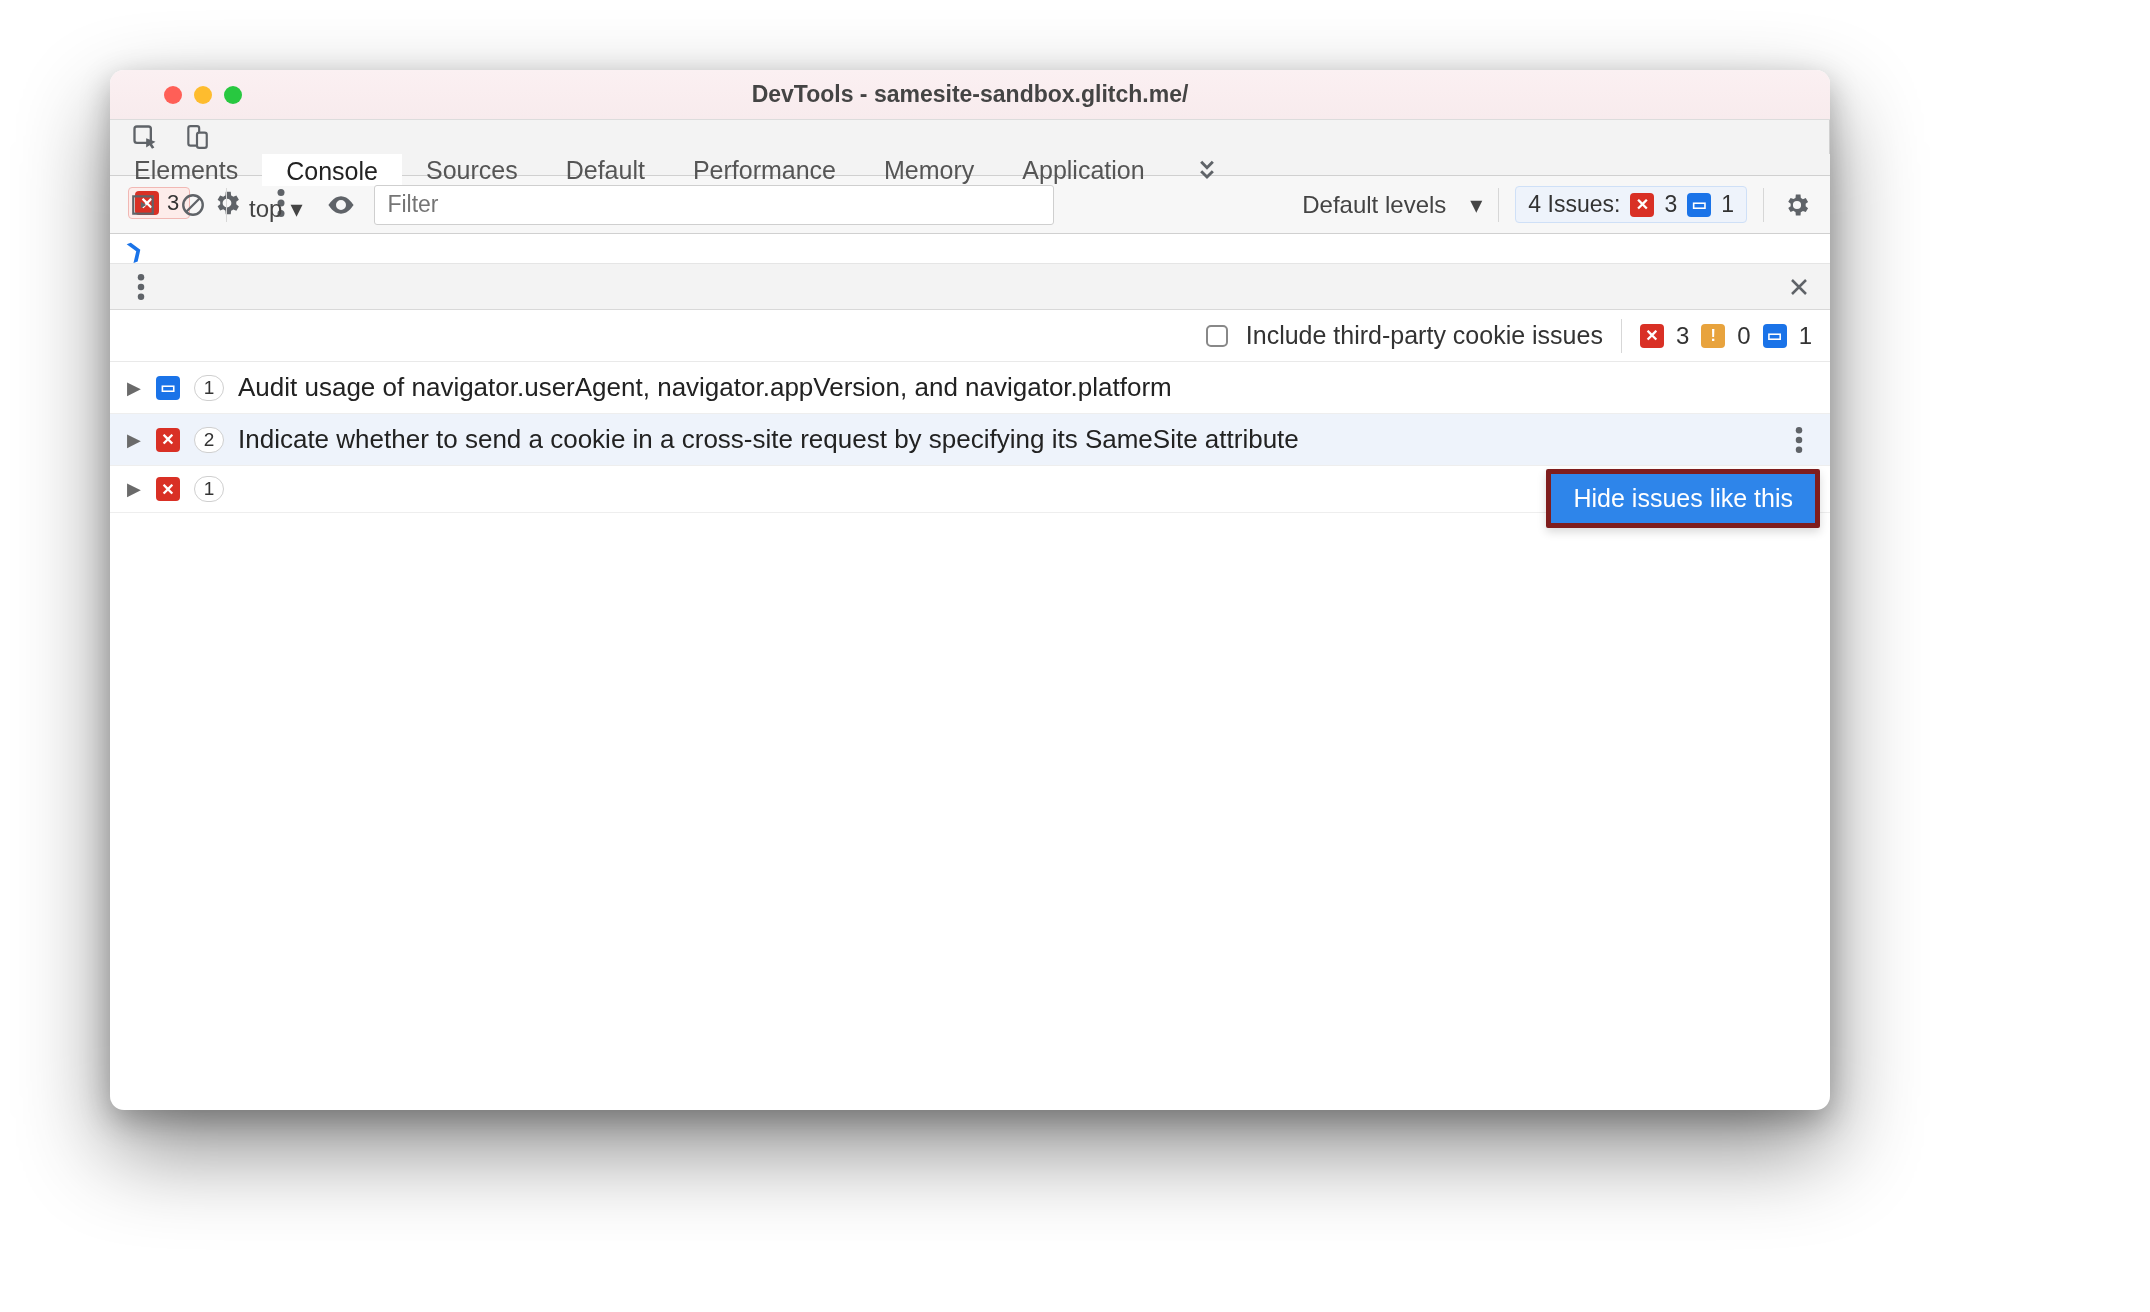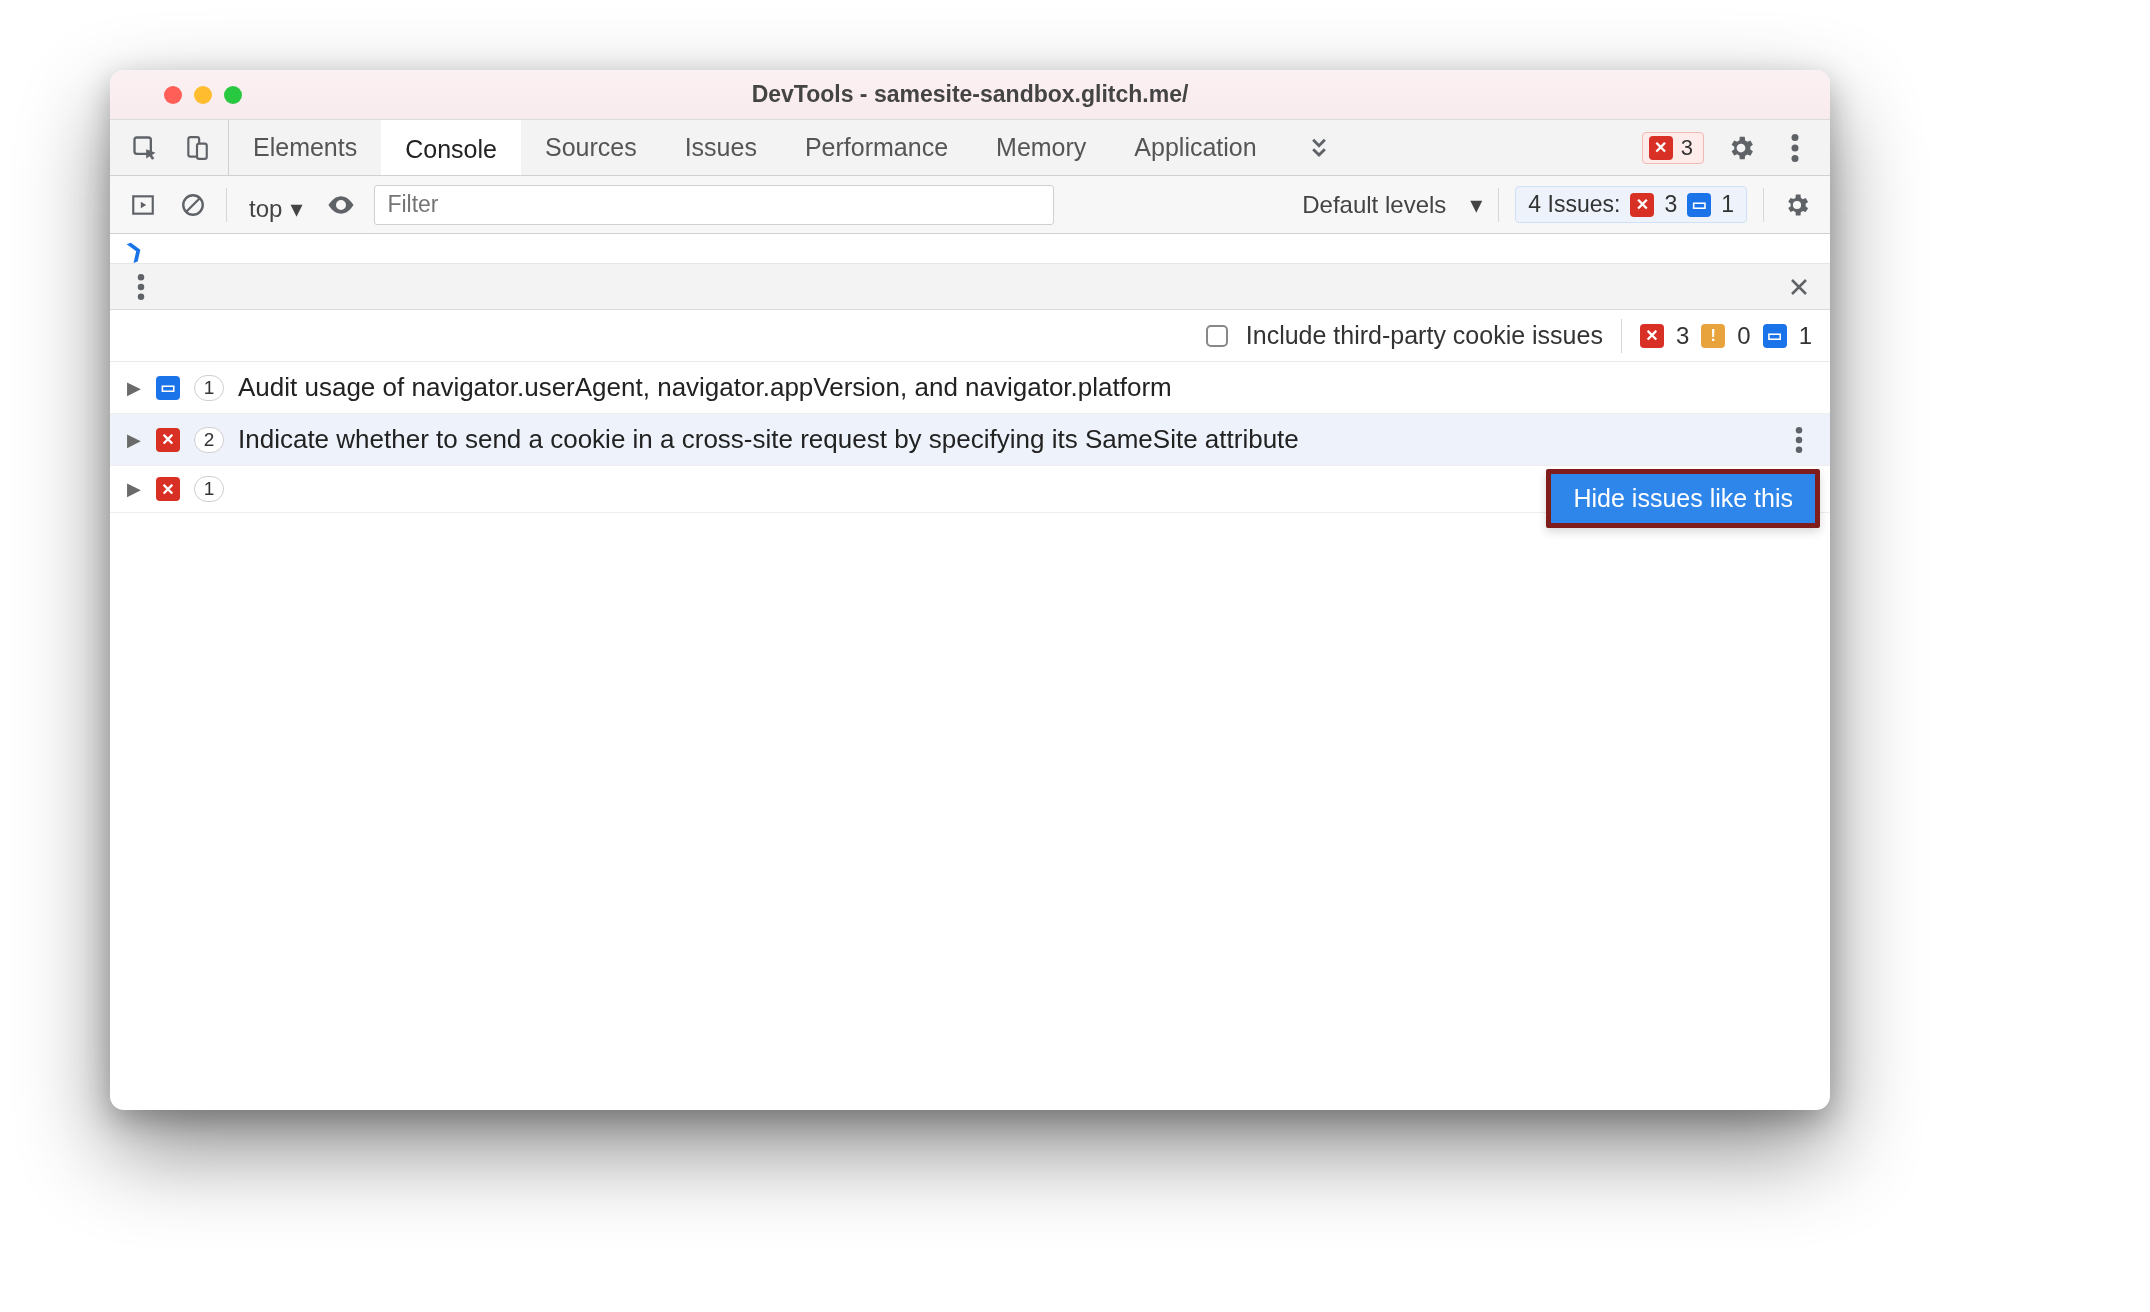--- a/index.html
+++ b/index.html
@@ -15,21 +15,21 @@
     background: linear-gradient(#fbf0f2,#f8ebed);
     border-bottom: 1px solid #dcdcdc;
     display:flex; align-items:center; position:relative;padding-left:36px;
   }
   .traffic { display:flex; gap:12px; padding-left:18px; }
   .dot { width:18px; height:18px; border-radius:50%; }
   .dot.red{background:#ff5f57;} .dot.yellow{background:#febc2e;} .dot.green{background:#28c840;}
   .title { position:absolute; left:0; right:0; text-align:center; font-size:23px; font-weight:600; color:#444; pointer-events:none;}
   .tabbar {
     height:56px; border-bottom:1px solid #d0d0d0; background:#f3f3f3;
-    display:flex; align-items:stretch;
+    display:flex; align-items:stretch;flex-direction:column;
   }
   .tabbar .left-icons{ display:flex; align-items:center; padding:0 14px 0 18px; gap:18px; border-right:1px solid #d0d0d0;}
   .tabs { display:flex; align-items:stretch; flex:1; }
   .tab { display:flex; align-items:center; padding:0 24px; font-size:25px; color:#555; cursor:default; }
   .tab.active { color:#222; font-weight:500; background:#fff; border-top:3px solid transparent;}
   .tabbar .right-icons{ display:flex; align-items:center; gap:20px; padding:0 18px;}
   .badge-err { display:inline-flex; align-items:center; gap:8px; background:#fdecea; border:1px solid #f1b8b4; border-radius:4px; padding:2px 10px 2px 6px; font-size:22px; color:#333;}
   .sq { display:inline-flex; width:24px; height:24px; border-radius:4px; align-items:center; justify-content:center; color:#fff; font-size:16px; font-weight:700;}
   .sq.red{background:#d93025;} .sq.blue{background:#1a73e8;} .sq.amber{background:#e8a33d;}
   .gear, .kebab, .eye, .clear, .exec, .chev, .close-x, .overflow { color:#5f6368; }
@@ -111,21 +111,21 @@
         <div class="tab">
             <span>Elements</span>
           </div>
         <div class="tab active">
             <span>Console</span>
           </div>
         <div class="tab">
             <span>Sources</span>
           </div>
         <div class="tab">
-            <span>Issues</span>
+            <span>Default</span>
           </div>
         <div class="tab">
             <span>Performance</span>
           </div>
         <div class="tab">
             <span>Memory</span>
           </div>
         <div class="tab">
             <span>Application</span>
           </div>

